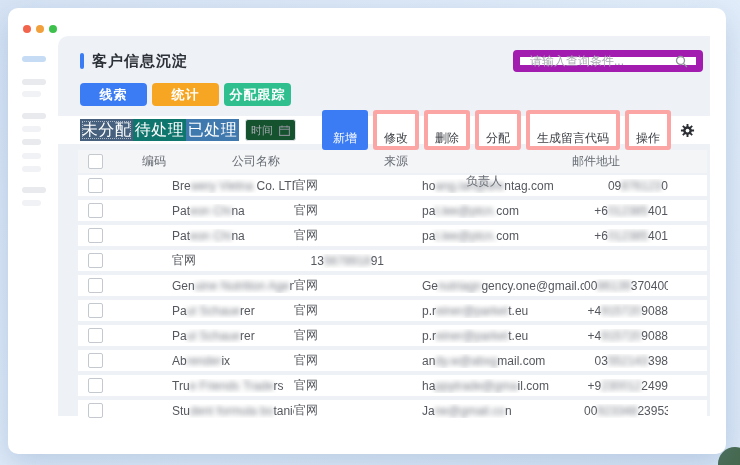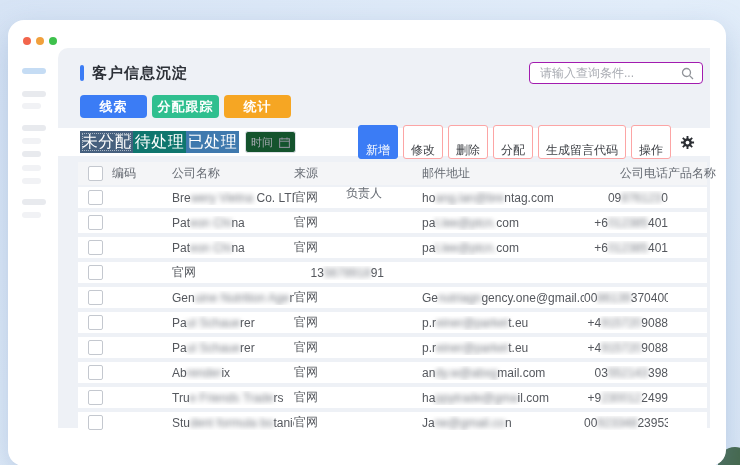--- a/index.html
+++ b/index.html
@@ -5,67 +5,67 @@
   html,body{margin:0;padding:0;}
   body{
     width:740px;height:465px;overflow:hidden;
     font-family:"Liberation Sans","DejaVu Sans",sans-serif;
     background:#dae6f6;
   }
   .page{position:relative;width:740px;height:465px;overflow:hidden;
     background:linear-gradient(135deg,#d7e4f5 0%,#e3eefa 55%,#dbe8f7 100%);}
   .corner-deco{position:absolute;right:-12px;bottom:-16px;width:34px;height:34px;
     border-radius:50%;background:#45684c;z-index:0;}
-  .card{position:absolute;left:8px;top:20px;width:718px;height:446px;background:#ffffff;
-    border-radius:16px;box-shadow:0 10px 30px rgba(110,140,185,.35);z-index:1;overflow:hidden;}
+  .card{position:absolute;left:8px;top:8px;width:718px;height:446px;background:#ffffff;
+    border-radius:10px;box-shadow:0 10px 30px rgba(110,140,185,.35);z-index:1;overflow:hidden;}
   
   .dots{position:absolute;left:15px;top:17px;display:flex;gap:5px;}
   .dot{width:8px;height:8px;border-radius:50%;}
   
   .sidebar{position:absolute;left:14px;top:0;width:36px;height:100%;}
   .sbar{position:absolute;left:0;height:6px;border-radius:3px;}
   .sbar.dark{background:#e8eaee;}
   .sbar.light{background:#f1f2f5;}
   .sbar.active{background:#c5dcf4;}
   
   .panel{position:absolute;left:50px;top:28px;width:652px;height:380px;
     background:#eef1f6;border-top-left-radius:10px;}
   .title-row{display:flex;align-items:center;height:22px;padding:14px 7px 0 22px;}
   .accent{width:4px;height:16px;border-radius:2px;background:#3b7cf5;margin-right:8px;}
   .page-title{font-size:15px;font-weight:bold;color:#2d3138;margin:0;letter-spacing:1px;}
-  .search{margin-left:auto;display:flex;align-items:center;width:174px;height:22px;
-    background:#fff;border:1px solid #a21caf;border-radius:4px;padding:0 8px;box-sizing:border-box;}
+  .search{margin-left:auto;display:flex;align-items:center;width:190px;height:22px;
+    background:#fff;border:7px solid #a21caf;border-radius:4px;padding:0 8px;box-sizing:border-box;}
   .search input{flex:1;border:none;outline:none;font-size:12px;color:#606266;background:transparent;
     font-family:"Liberation Sans","DejaVu Sans",sans-serif;min-width:0;}
   .search input::placeholder{color:#a8abb2;}
   .search svg{flex:none;}
   
   .tabs{display:flex;gap:5px;padding:11px 0 0 22px;}
   .tab{height:23px;border:none;border-radius:4px;color:#fff;font-size:13px;font-weight:bold;
     padding:0 4px;min-width:67px;cursor:pointer;font-family:inherit;letter-spacing:1px;}
   
   .toolbar{position:absolute;left:0;top:80px;width:100%;height:28px;background:#fff;
     display:flex;align-items:center;padding:0 12px 0 22px;box-sizing:border-box;}
   .segmented{display:flex;}
   .seg{width:53px;height:22px;color:#fff;font-size:16px;display:flex;align-items:center;
     justify-content:center;cursor:pointer;letter-spacing:.5px;}
   .seg.on{outline:1px dotted rgba(255,255,255,.55);outline-offset:-3px;}
   .date-box{margin-left:6px;width:51px;height:22px;background:#14532d;border:1px solid #dcdfe6;
     border-radius:3px;display:flex;align-items:center;padding:0 5px;box-sizing:border-box;gap:3px;}
   .date-box .ph{flex:1;font-size:11px;color:#a8abb2;}
   .actions{margin-left:auto;display:flex;align-items:center;gap:5px;}
-  .abtn{height:22px;background:#fff;border:1px solid #fca5a5;border-radius:3px;color:#3c3f44;
+  .abtn{height:22px;background:#fff;border:4px solid #fca5a5;border-radius:3px;color:#3c3f44;
     font-size:12px;padding:16px 7px;cursor:pointer;font-family:inherit;white-space:nowrap;}
   .abtn.primary{background:#3b7cf5;border-color:#3b7cf5;color:#fff;}
   .gear-btn{width:22px;height:22px;border:none;background:transparent;cursor:pointer;
     display:flex;align-items:center;justify-content:center;padding:0;}
   
   .table{position:absolute;left:20px;top:114px;width:629px;}
   .tr{display:flex;align-items:center;height:21px;background:#fff;margin-bottom:4px;}
-  .tr.head{height:23px;background:#f4f5f7;color:#666b73;margin-bottom:2px;}
+  .tr.head{height:23px;background:#f4f5f7;color:#666b73;margin-bottom:2px;gap:30px;}
   .td{font-size:12px;color:#55585e;white-space:nowrap;overflow:hidden;box-sizing:border-box;}
   .tr.head .td{color:#666b73;overflow:visible;}
   .c0{width:34px;flex:none;display:flex;align-items:center;}
   .c1{width:60px;flex:none;}
   .c2{width:122px;flex:none;}
   .c3{width:52px;flex:none;}
   .c4{width:76px;flex:none;margin-top:40px;}
   .c5{width:162px;flex:none;}
   .c6{width:84px;flex:none;text-align:right;}
   .c7{flex:1;min-width:0;}
@@ -109,22 +109,22 @@
           <input type="text" placeholder="请输入查询条件..." style="">
           <svg width="13" height="13" viewBox="0 0 13 13">
             <circle cx="5.5" cy="5.5" r="4" fill="none" stroke="#909399" stroke-width="1.3"></circle>
             <line x1="8.6" y1="8.6" x2="12" y2="12" stroke="#909399" stroke-width="1.3"></line>
           </svg>
         </div>
       </div>
 
       <div class="tabs" id="tab-bar">
           <button class="tab" style="background: rgb(59, 124, 245);">线索</button>
+          <button class="tab" style="background: rgb(246, 166, 35);">统计</button>
           <button class="tab" style="background: rgb(47, 191, 143);">分配跟踪</button>
-          <button class="tab" style="background: rgb(246, 166, 35);">统计</button>
         </div>
 
       <div class="toolbar">
         <div class="segmented" id="segmented">
             <div class="seg on" style="background: rgb(70, 96, 126);">未分配</div>
             <div class="seg" style="background: #0f766e;">待处理</div>
             <div class="seg" style="background: rgb(63, 121, 174);">已处理</div>
           </div>
         <div class="date-box">
           <span class="ph">时间</span>

